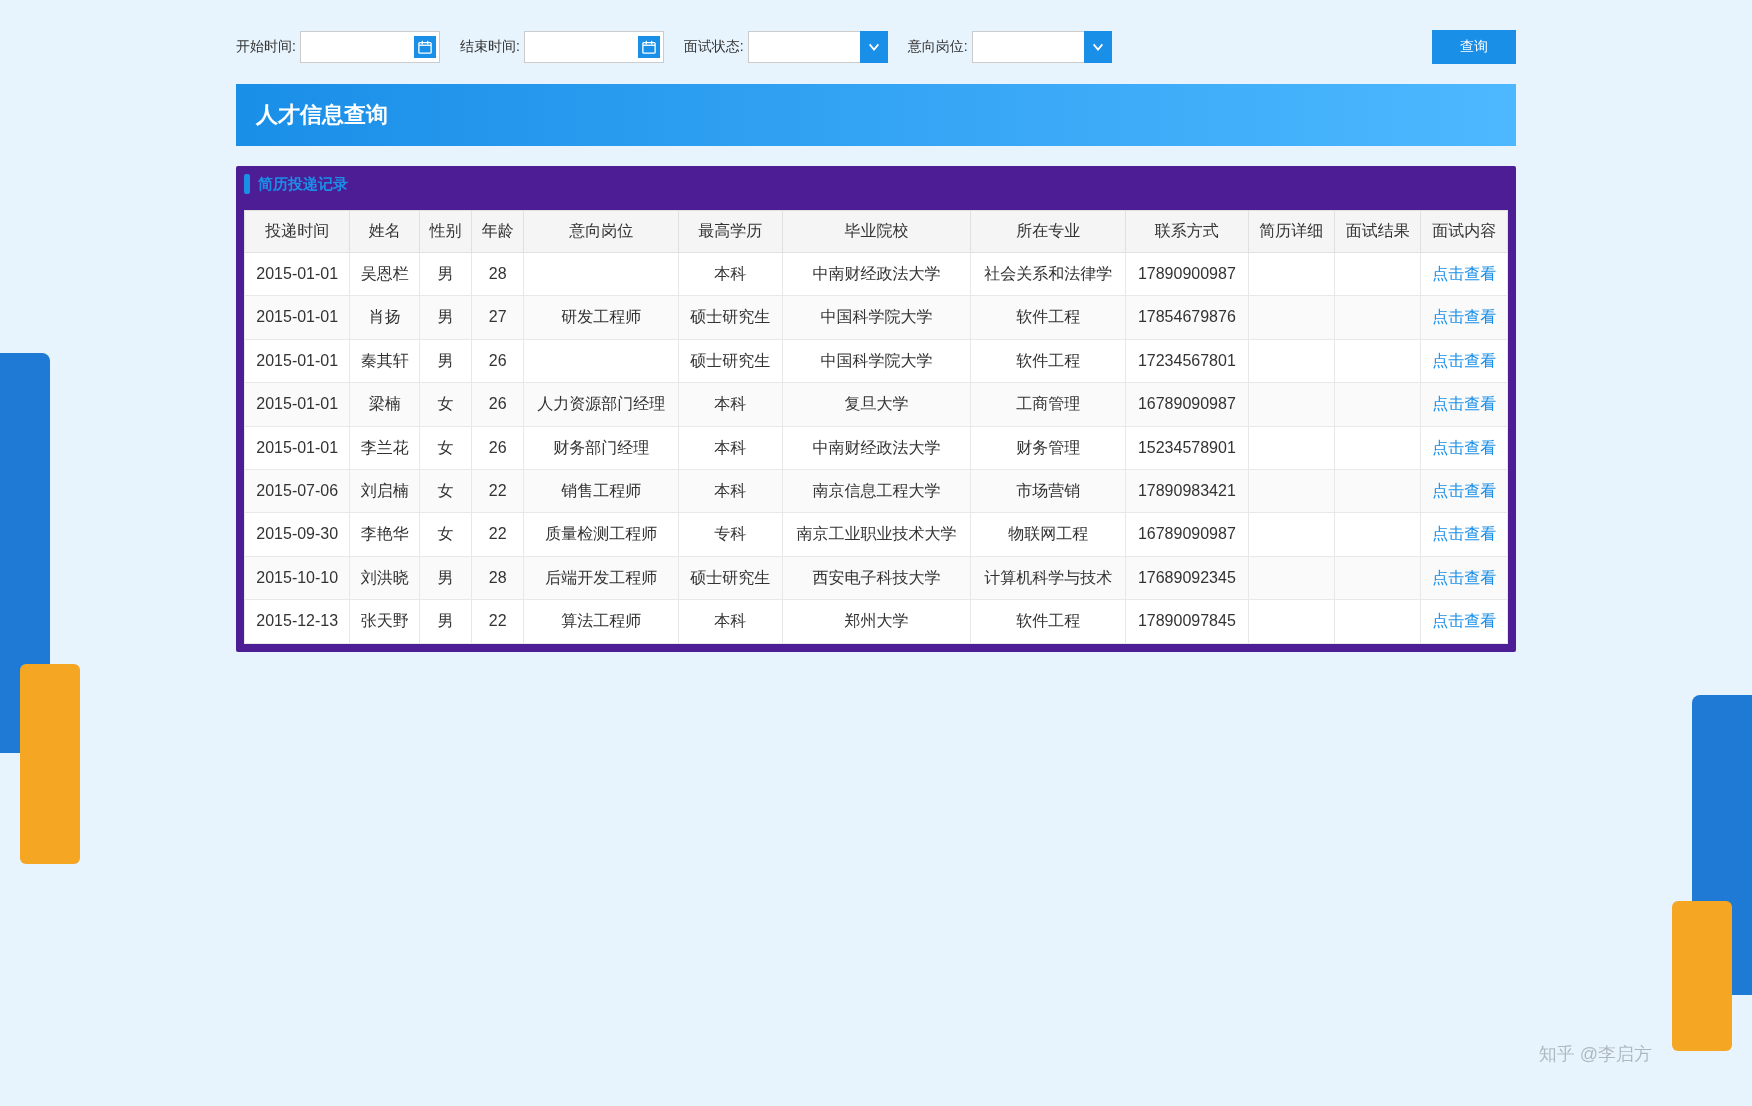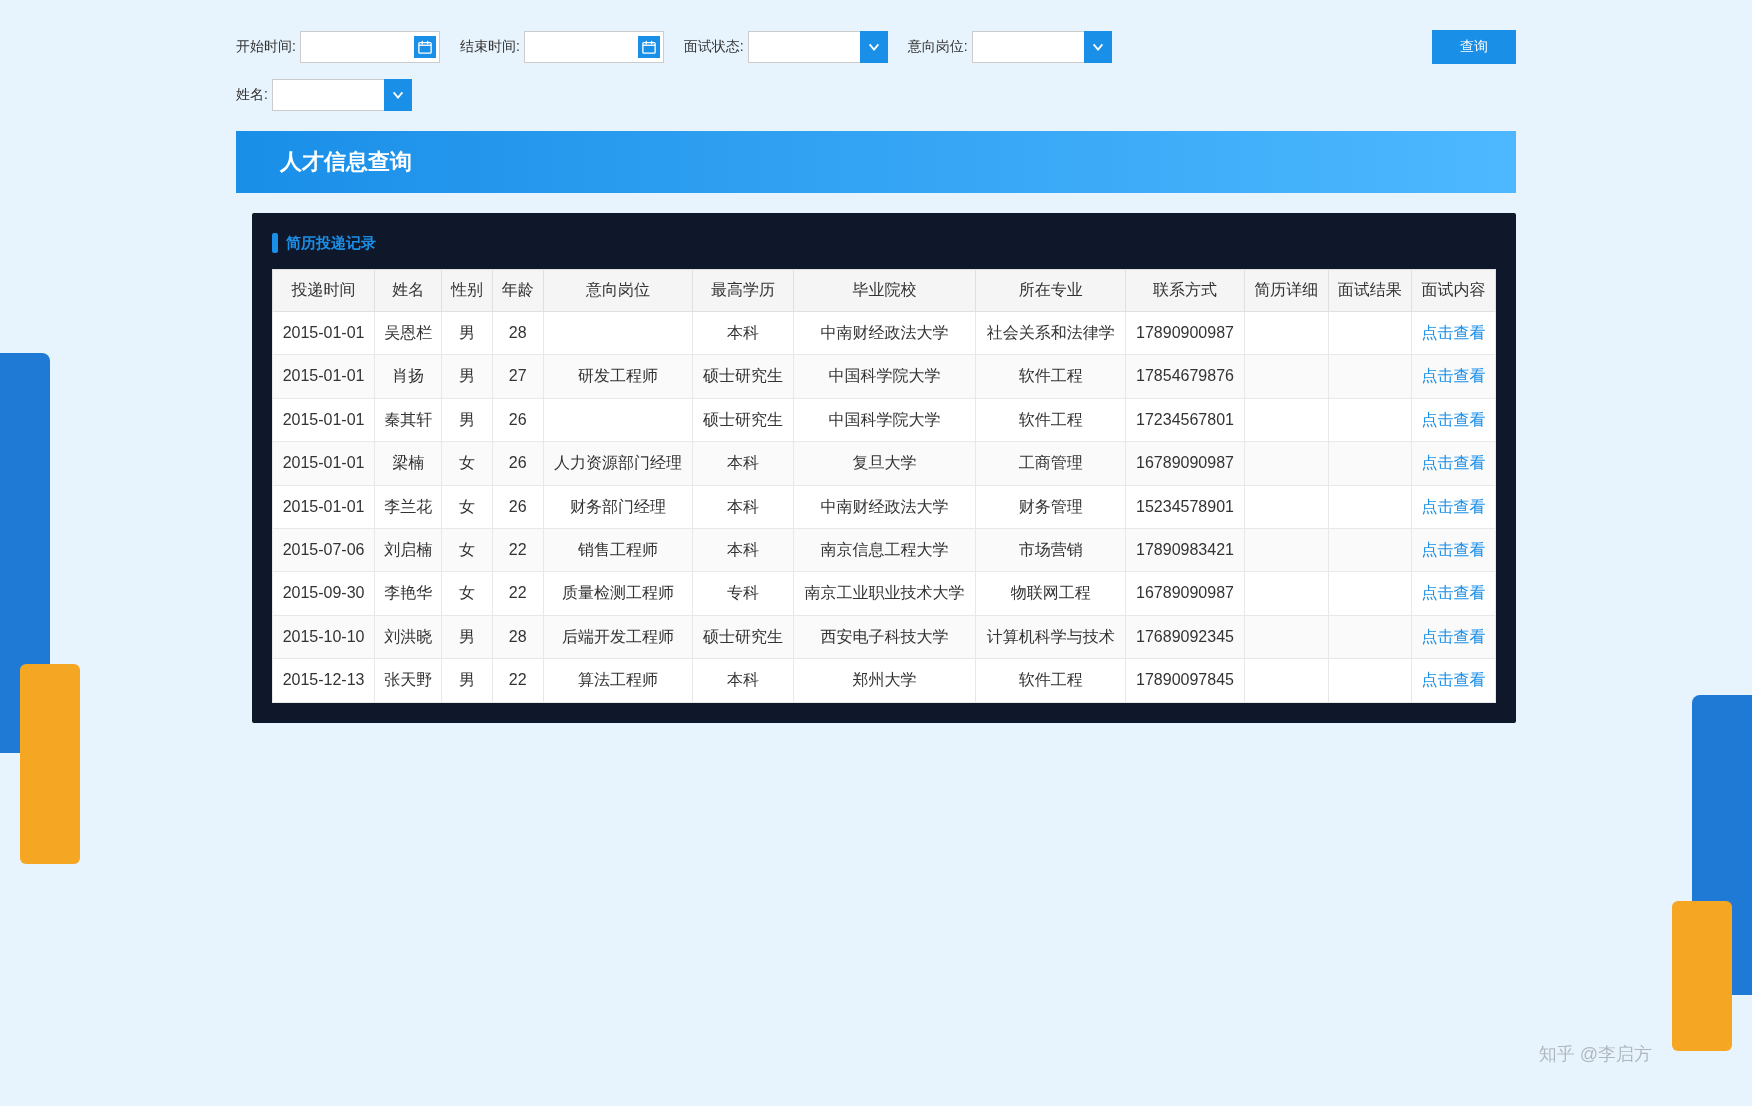--- a/index.html
+++ b/index.html
@@ -161,29 +161,27 @@
     
     .page-title-bar {
       background: linear-gradient(to right, #1a8fe8, #4db8ff);
       padding: 16px 20px;
       margin-bottom: 20px;
     }
     .page-title-bar h1 {
       color: white;
       font-size: 22px;
       font-weight: bold;
-      margin-left: 24px;
     }
 
     
     .section {
-      background: #0f172a;
-      padding: 20px;
+      background: #4c1d95;
+      padding: 8px;
       border-radius: 2px;
-      margin-left: 16px;
     }
     .section-title {
       display: flex;
       align-items: center;
       gap: 8px;
       margin-bottom: 16px;
     }
     .section-title-icon {
       width: 6px;
       height: 20px;
@@ -308,35 +306,20 @@
             <svg viewBox="0 0 16 16">
               <polyline points="3,5 8,11 13,5" fill="none" stroke="white" stroke-width="2"></polyline>
             </svg>
           </div>
         </div>
       </div>
 
       <button class="btn-query">查询</button>
     </div>
 
-    <div class="search-row">
-      <div class="search-field">
-        <label>姓名:</label>
-        <div class="select-with-icon">
-          <select>
-            <option value=""></option>
-          </select>
-          <div class="drop-icon">
-            <svg viewBox="0 0 16 16">
-              <polyline points="3,5 8,11 13,5" fill="none" stroke="white" stroke-width="2"></polyline>
-            </svg>
-          </div>
-        </div>
-      </div>
-    </div>
   </div>
 
   <div class="page-title-bar">
     <h1>人才信息查询</h1>
   </div>
 
   <div class="section">
     <div class="section-title">
       <div class="section-title-icon"></div>
       <span>简历投递记录</span>

